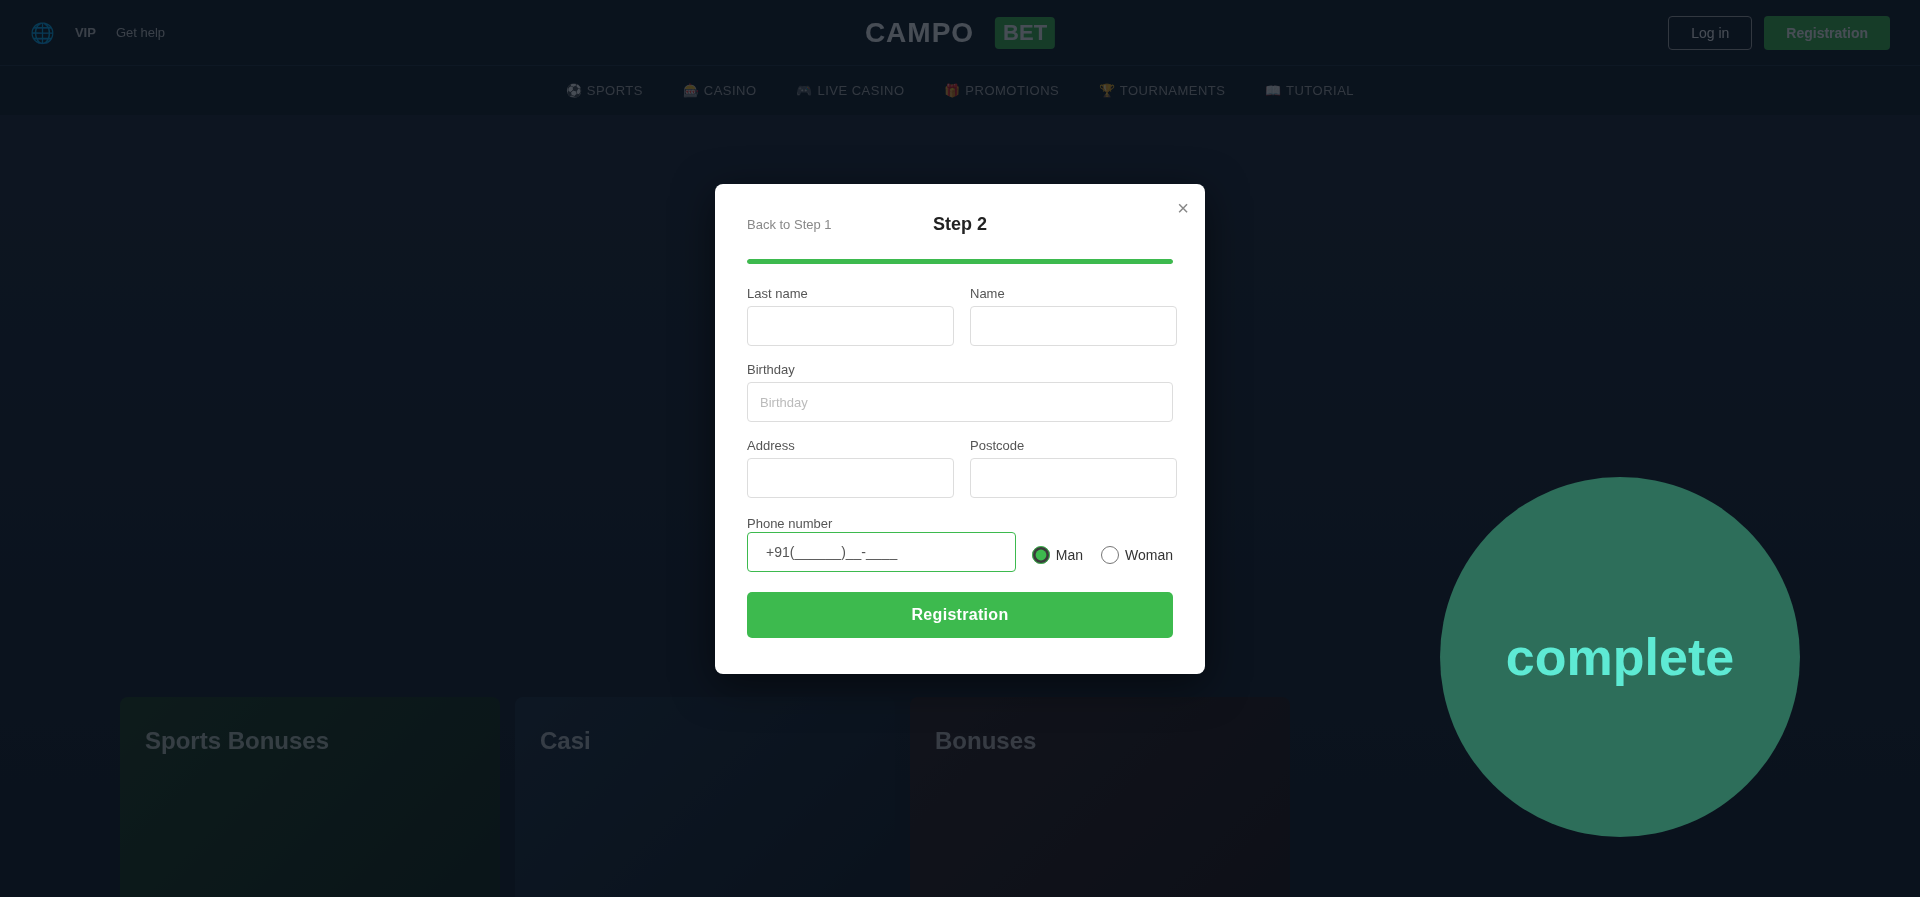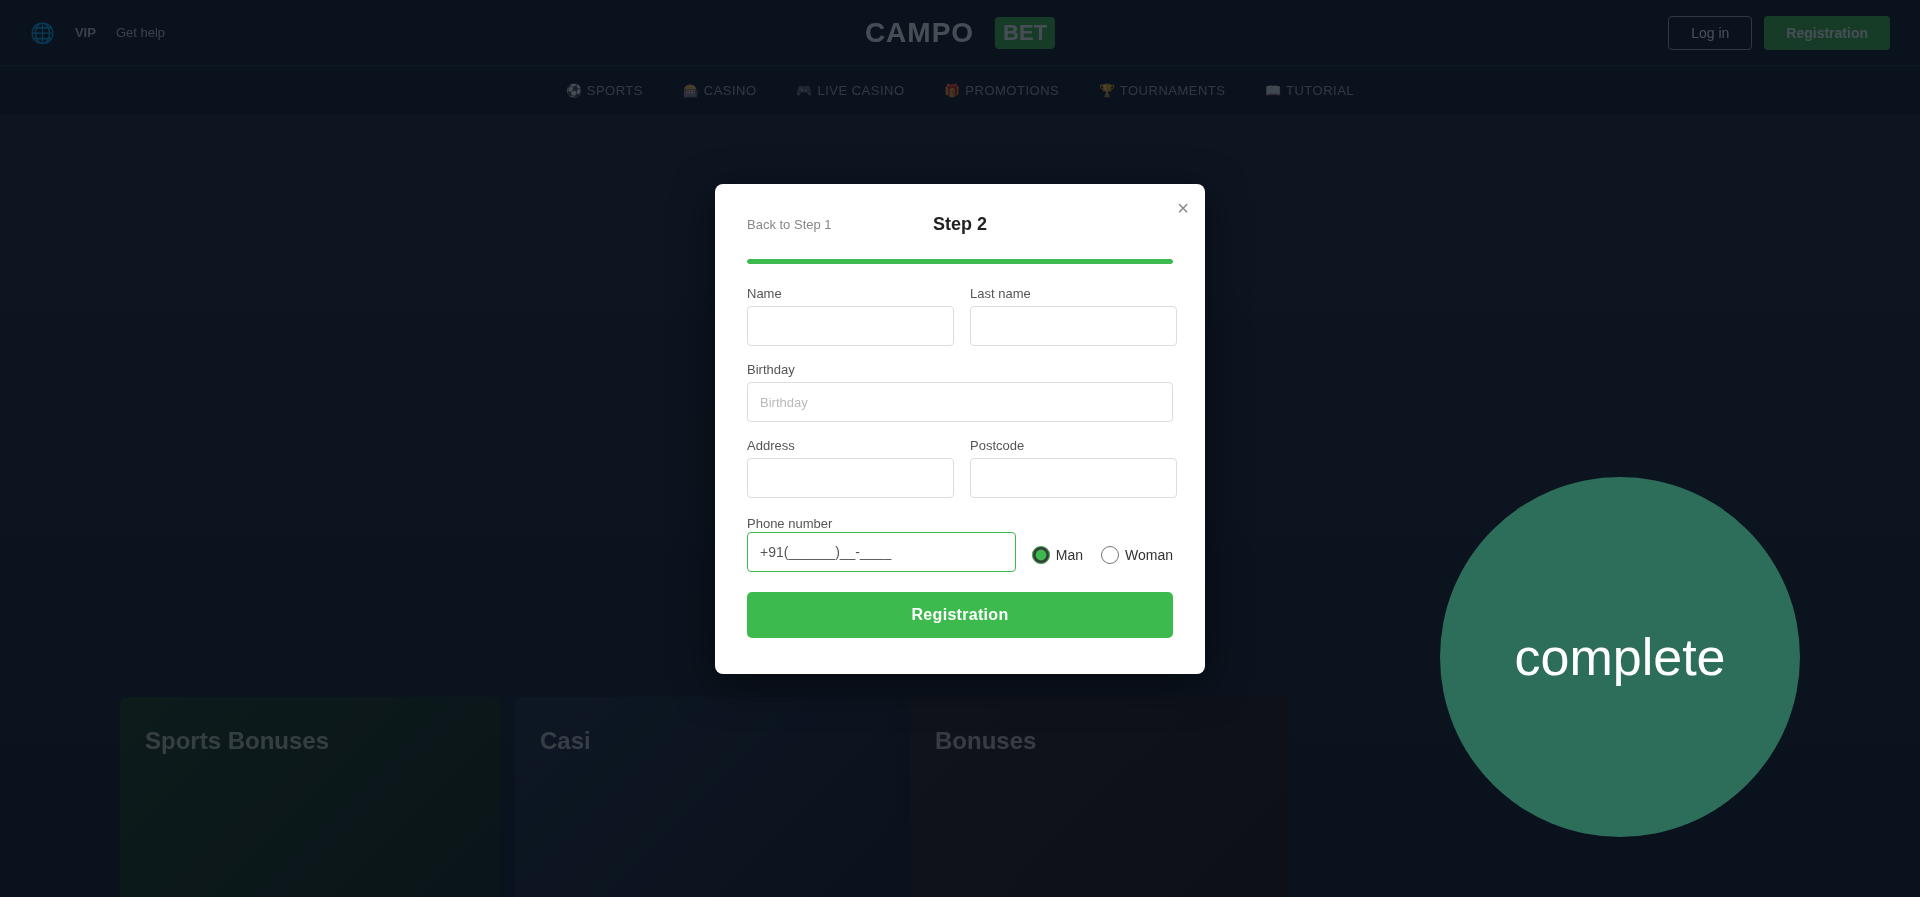--- a/index.html
+++ b/index.html
@@ -154,23 +154,23 @@
       width: 360px;
       height: 360px;
       border-radius: 50%;
       background: #2d6e5a;
       display: flex;
       align-items: center;
       justify-content: center;
       z-index: 2;
     }
     .complete-text {
-      color: #ffffff;
+      color: #5eead4;
       font-size: 52px;
-      font-weight: 400;
+      font-weight: 700;
     }
 
     
     .modal-backdrop {
       position: absolute;
       top: 0; left: 0; right: 0; bottom: 0;
       z-index: 10;
       display: flex;
       align-items: center;
       justify-content: center;
@@ -266,21 +266,21 @@
       margin-bottom: 20px;
     }
     .phone-group {
       flex: 1;
     }
     .phone-input-wrapper {
       display: flex;
       align-items: center;
       border: 1px solid #3dba4e;
       border-radius: 4px;
-      padding: 0 12px;
+      padding: 0 18px;
       height: 40px;
       background: #fff;
     }
     .phone-input-text {
       font-size: 14px;
       color: #555;
     }
     .gender-group {
       display: flex;
       align-items: center;
@@ -371,25 +371,25 @@
       <span class="modal-title">Step 2</span>
     </div>
 
     <div class="progress-bar-container">
       <div class="progress-bar-fill"></div>
     </div>
 
     
     <div class="form-row">
       <div class="form-group">
+        <label class="form-label">Last name</label>
+        <input class="form-input" type="text" style="">
+      </div>
+      <div class="form-group">
         <label class="form-label">Name</label>
-        <input class="form-input" type="text" style="">
-      </div>
-      <div class="form-group">
-        <label class="form-label">Last name</label>
         <input class="form-input" type="text" style="">
       </div>
     </div>
 
     
     <div class="form-row">
       <div class="form-group">
         <label class="form-label">Birthday</label>
         <input class="form-input" type="text" placeholder="Birthday" style="">
       </div>

